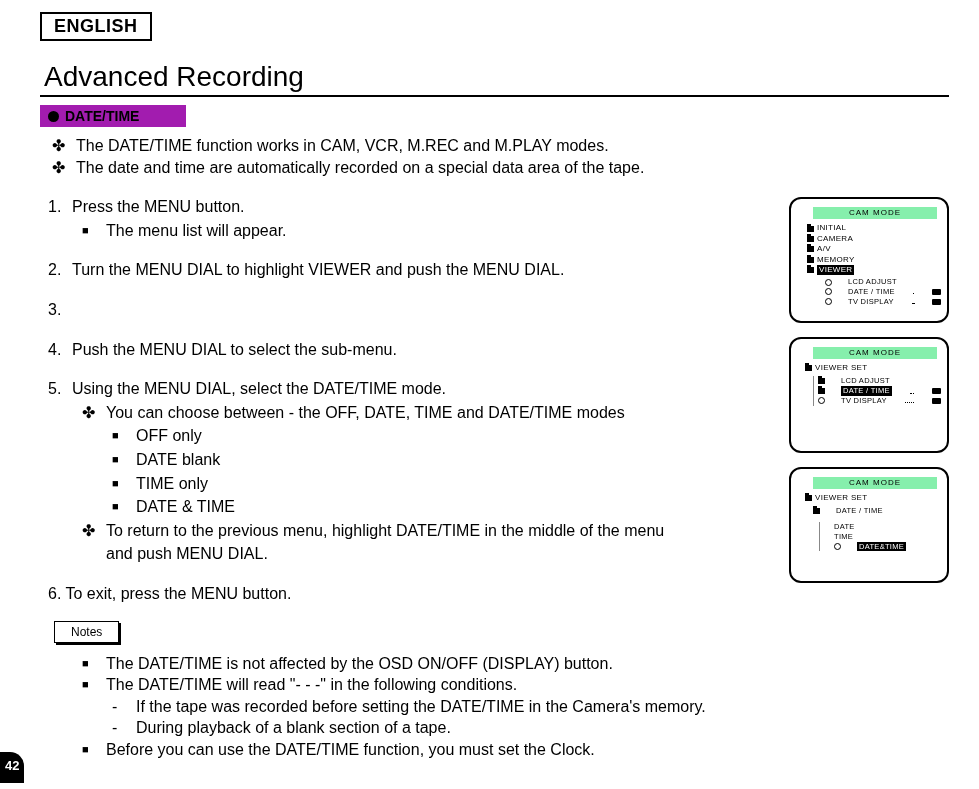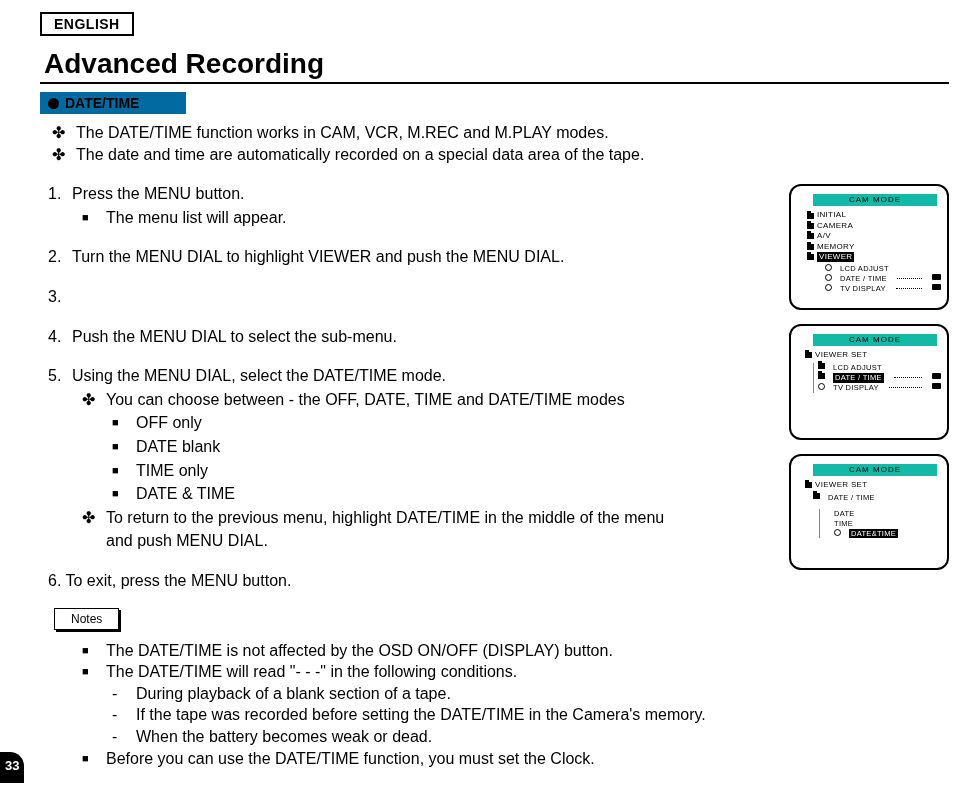--- a/index.html
+++ b/index.html
@@ -14,35 +14,35 @@
   }
   .page {
     padding: 12px 30px 0 40px;
     position: relative;
   }
   .lang-tab {
     display: inline-block;
     border: 2px solid #000;
     padding: 2px 12px;
     font-weight: bold;
-    font-size: 14px;
+    font-size: 18px;
     letter-spacing: 0.5px;
   }
   .title {
     font-size: 28px;
-    font-weight: bold;
-    margin: 12px 0 0 4px;
+    font-weight: normal;
+    margin: 20px 0 0 4px;
   }
   .title-rule {
     border: none;
     border-top: 2px solid #000;
     margin: 2px 0 8px 0;
   }
   .section-bar {
-    background: #0369a1;
+    background: #a21caf;
     margin-top: 4px;
     padding: 3px 8px;
     width: 130px;
   }
   .section-bar-inner {
     color: #fff;
     font-weight: bold;
     font-size: 14px;
     display: flex;
     align-items: center;
@@ -108,34 +108,34 @@
     padding: 8px 6px 14px 6px;
     font-size: 8px;
     line-height: 1.3;
     font-family: Arial, sans-serif;
     letter-spacing: 0.3px;
     position: relative;
     min-height: 90px;
     background: #fff;
   }
   .mode-bar {
-    background: #14b8a6;
+    background: #86efac;
     text-align: center;
     font-size: 8px;
     padding: 1px 8px;
     margin: 0 4px 4px 16px;
     letter-spacing: 1px;
   }
   .menu-list { margin-left: 10px; }
   .menu-row { display:flex; align-items:center; gap:3px; }
   .folder-icon { width:7px; height:6px; background:#000; display:inline-block; flex-shrink:0; position:relative;}
   .folder-icon::before{content:"";position:absolute;top:-2px;left:0;width:4px;height:2px;background:#000;}
   .hl { background:#000; color:#fff; padding:0 2px;}
   .submenu { margin-left: 28px; margin-top:2px;}
-  .submenu-row { display:flex; gap:8px; font-size:7.5px; white-space:nowrap;}
+  .submenu-row { display:flex; align-items:center; gap:16px; font-size:7.5px; white-space:nowrap;}
   .ring { width:5px;height:5px;border:1px solid #000;border-radius:50%;display:inline-block;flex-shrink:0;}
   .dots { flex:1; border-bottom:1px dotted #000; margin:0 2px; height:4px;}
   .end-icon { width:9px;height:6px;background:#000;display:inline-block;flex-shrink:0;border-radius:1px;}
   .tree-indent { margin-left:16px; border-left:1px solid #888; padding-left:4px;}
   .tree-indent2 { margin-left:12px; padding-left:4px;}
   .vset-row { display:flex; align-items:center; gap:3px; margin-bottom:3px;}
 </style>
 </head>
 <body>
 
@@ -198,23 +198,22 @@
         <div class="ind2">and push MENU DIAL.</div>
 
         <div class="gap"></div>
         <div>6. To exit, press the MENU button.</div>
       </div>
 
       <div class="notes-box">Notes</div>
 
       <div class="ind2 sq">The DATE/TIME is not affected by the OSD ON/OFF (DISPLAY) button.</div>
       <div class="ind2 sq">The DATE/TIME will read "- - -" in the following conditions.</div>
+      <div class="ind3 dash">If the tape was recorded before setting the DATE/TIME in the Camera's memory.</div>
       <div class="ind3 dash">During playback of a blank section of a tape.</div>
-      <div class="ind3 dash">If the tape was recorded before setting the DATE/TIME in the Camera's memory.</div>
-      <div class="ind3 dash">When the battery becomes weak or dead.</div>
       <div class="ind2 sq">Before you can use the DATE/TIME function, you must set the Clock.</div>
     </div>
 
     <div class="right">
 
       <div class="screen">
         <div class="mode-bar">CAM  MODE</div>
         <div class="menu-list">
           <div class="menu-row">
               <span class="folder-icon"></span>
@@ -306,13 +305,13 @@
                 <span class="hl">DATE&amp;TIME</span>
               </div>
           </div>
         </div>
       </div>
 
     </div>
   </div>
 </div>
 
-<div class="page-num">33</div>
+<div class="page-num">42</div>
 
 </body></html>

